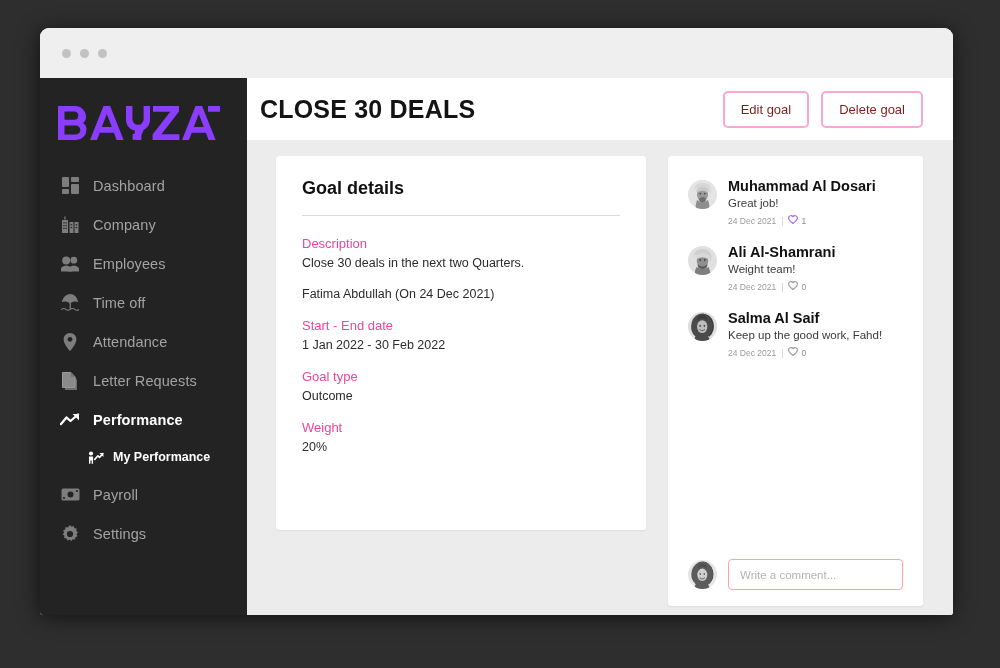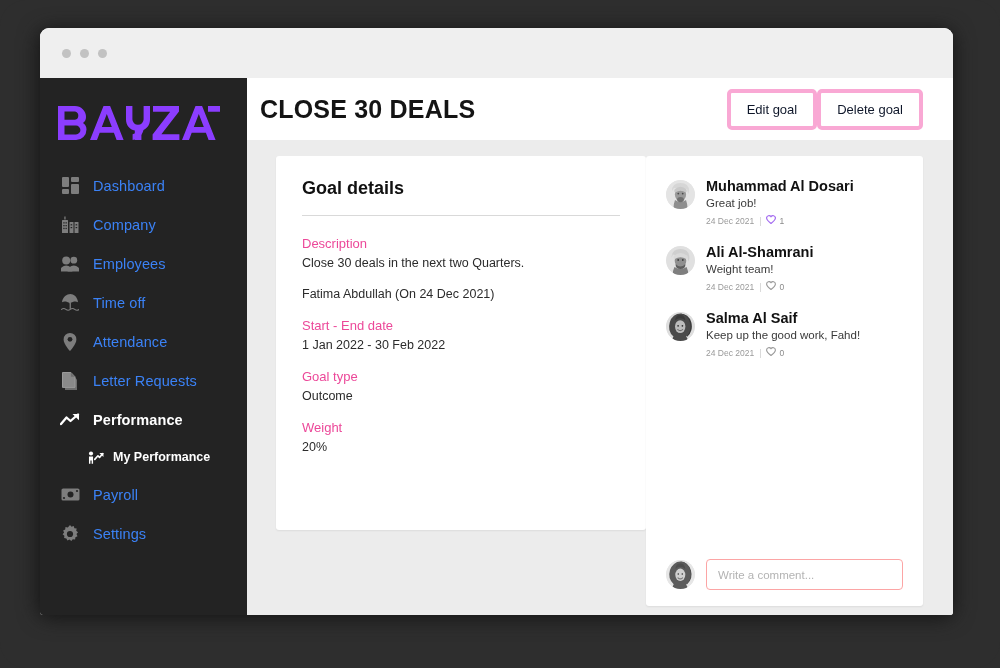--- a/index.html
+++ b/index.html
@@ -77,21 +77,21 @@
     margin: 14px 0 26px 18px;
     height: 34px;
     display: block;
   }
 
   .nav-item {
     display: flex;
     align-items: center;
     height: 39px;
     padding-left: 20px;
-    color: #3b82f6;
+    color: #a3a3a3;
     font-size: 14.5px;
     letter-spacing: .1px;
   }
   .nav-item.active { color: #ffffff; font-weight: bold; }
   .nav-item .nav-icon {
     width: 20px; height: 20px;
     margin-right: 13px;
     display: inline-flex;
     align-items: center;
     justify-content: center;
@@ -134,35 +134,37 @@
     padding: 0 30px 0 13px;
   }
   #page-title {
     font-size: 25px;
     font-weight: bold;
     color: #141414;
     letter-spacing: .2px;
     flex: 1;
   }
   .hdr-btn {
-    border: 4px solid #f9a8d4;
-    color: #0f172a;
+    border: 2px solid #f9a8d4;
+    color: #7f1d1d;
     background: #ffffff;
     border-radius: 5px;
     font-size: 13px;
     font-family: "Liberation Sans", sans-serif;
     padding: 9px 16px;
+    margin-left: 12px;
     cursor: pointer;
     white-space: nowrap;
   }
 
   #content-area {
     flex: 1;
     display: flex;
     padding: 16px 30px 0 29px;
+    gap: 22px;
     align-items: flex-start;
   }
 
   
   #goal-card {
     background: #ffffff;
     width: 370px;
     flex: 0 0 370px;
     border-radius: 3px;
     padding: 22px 26px 30px 26px;

